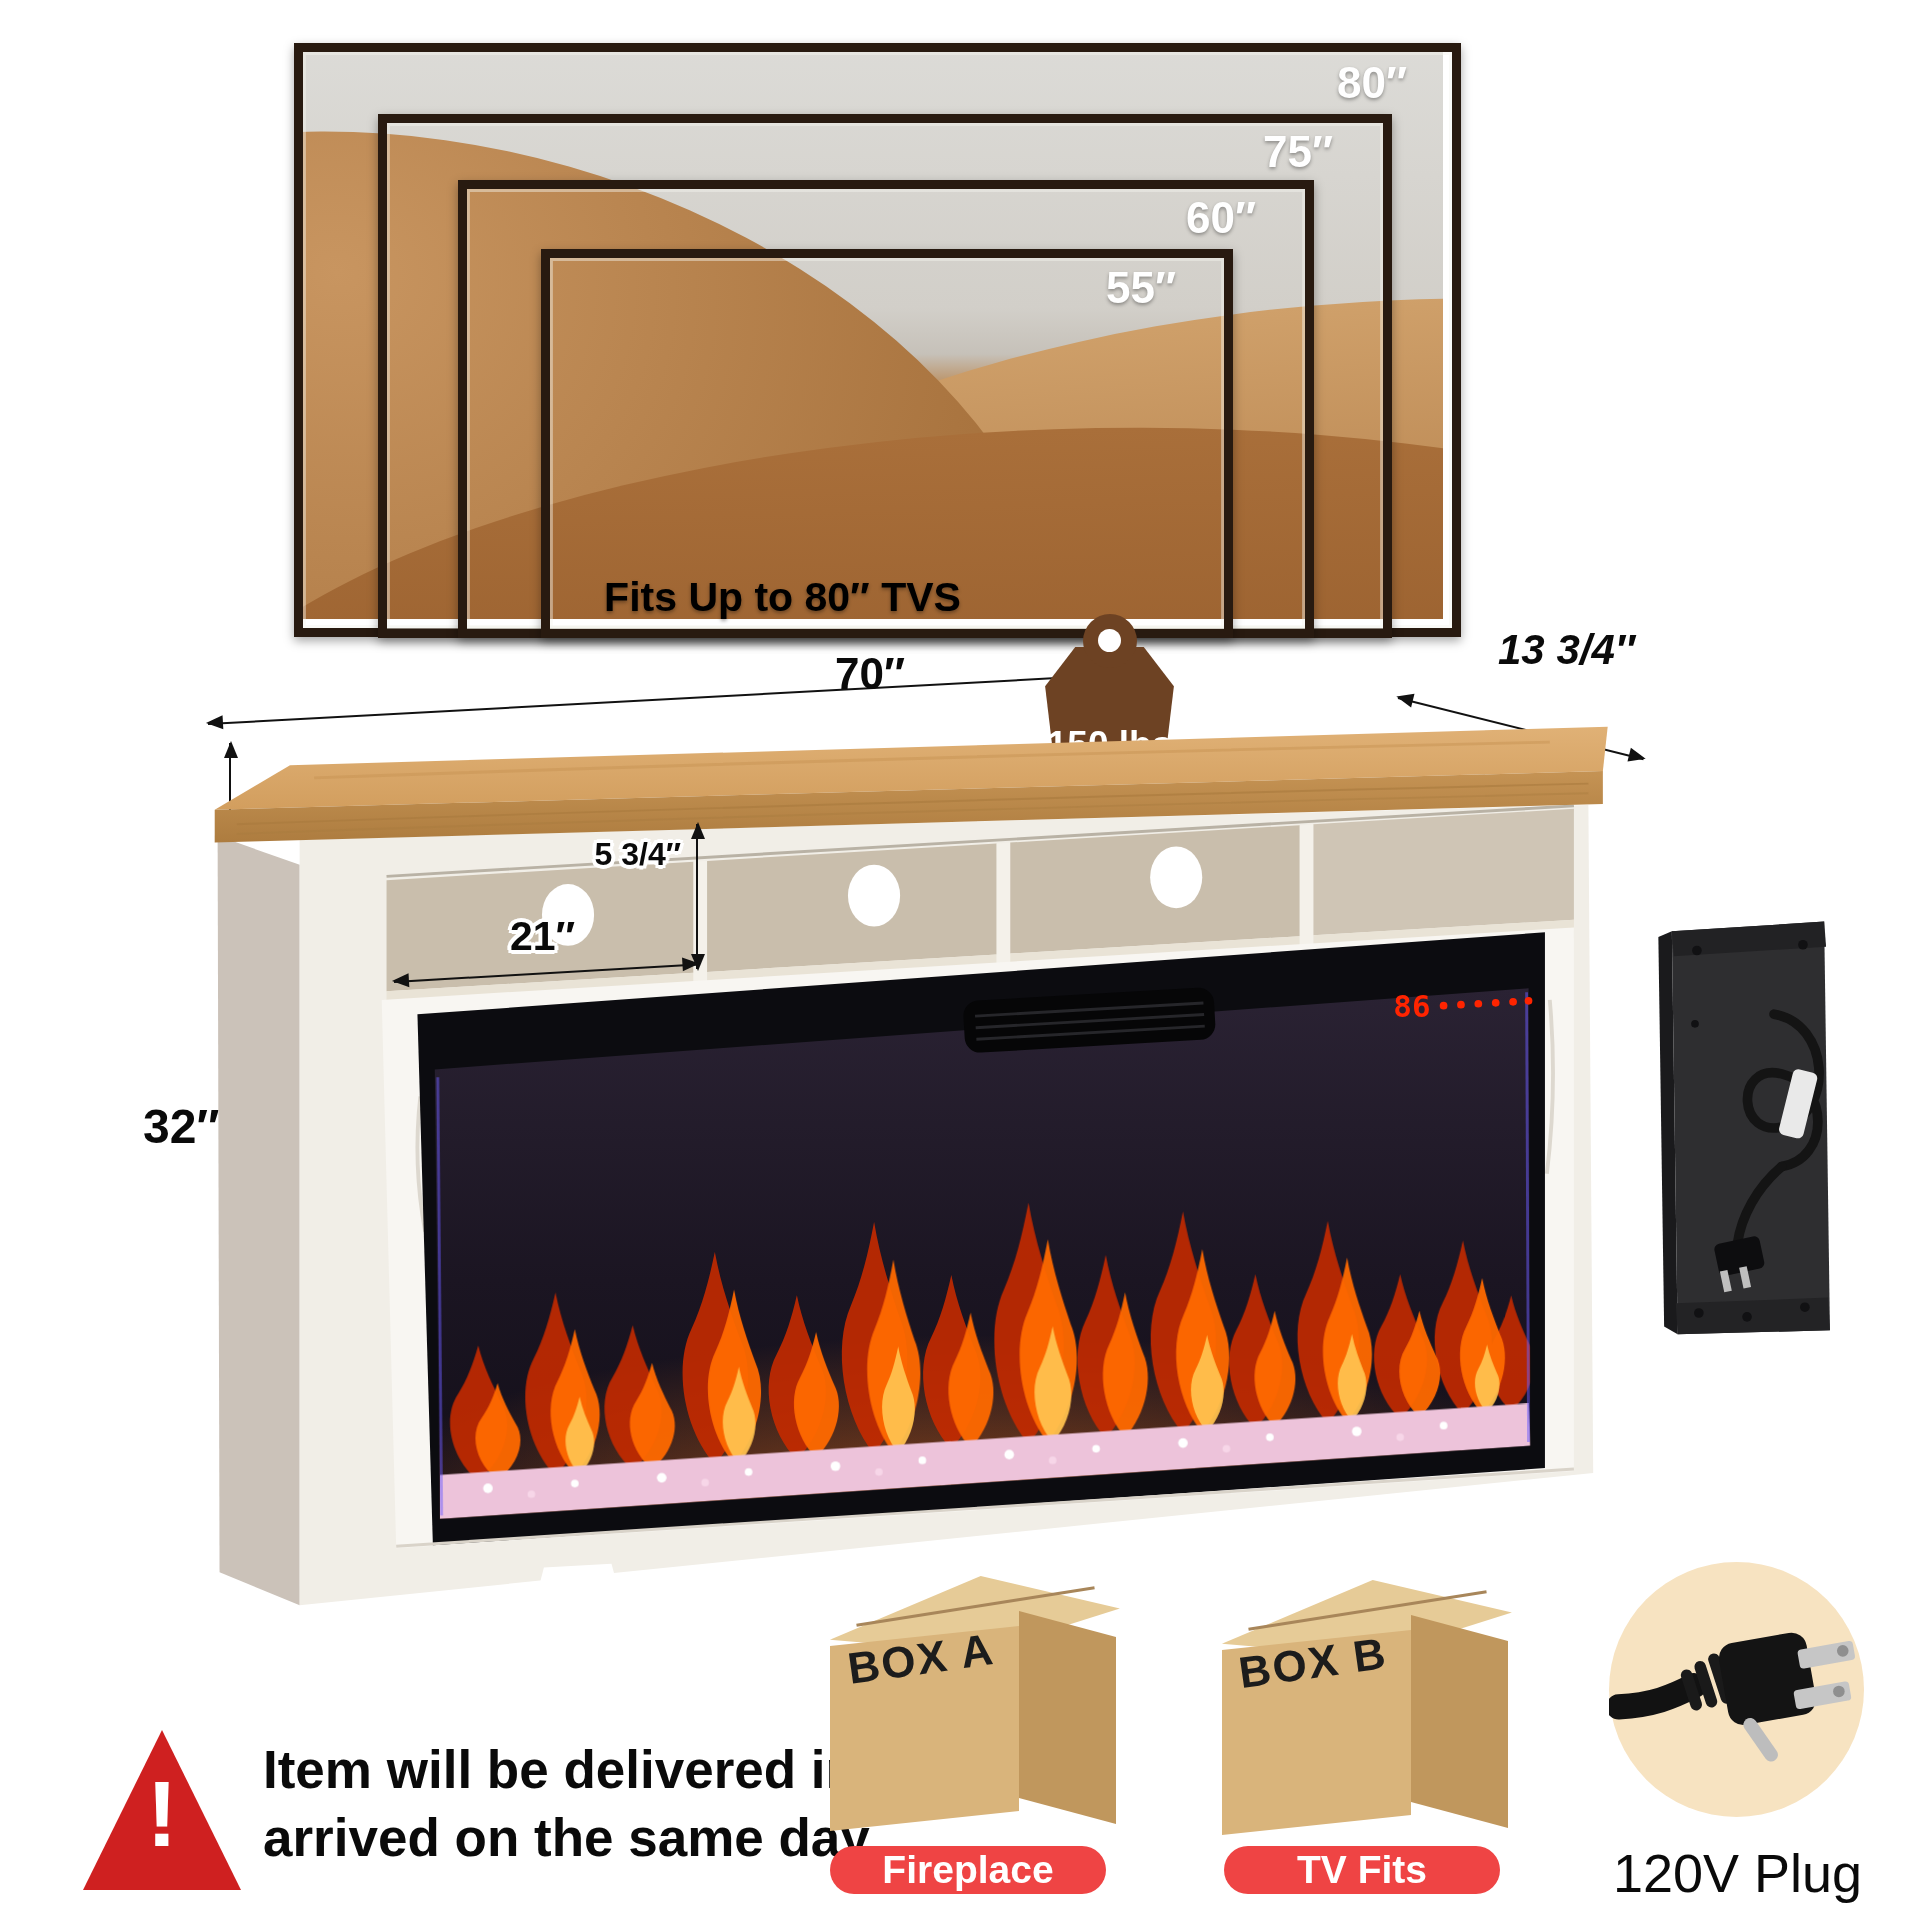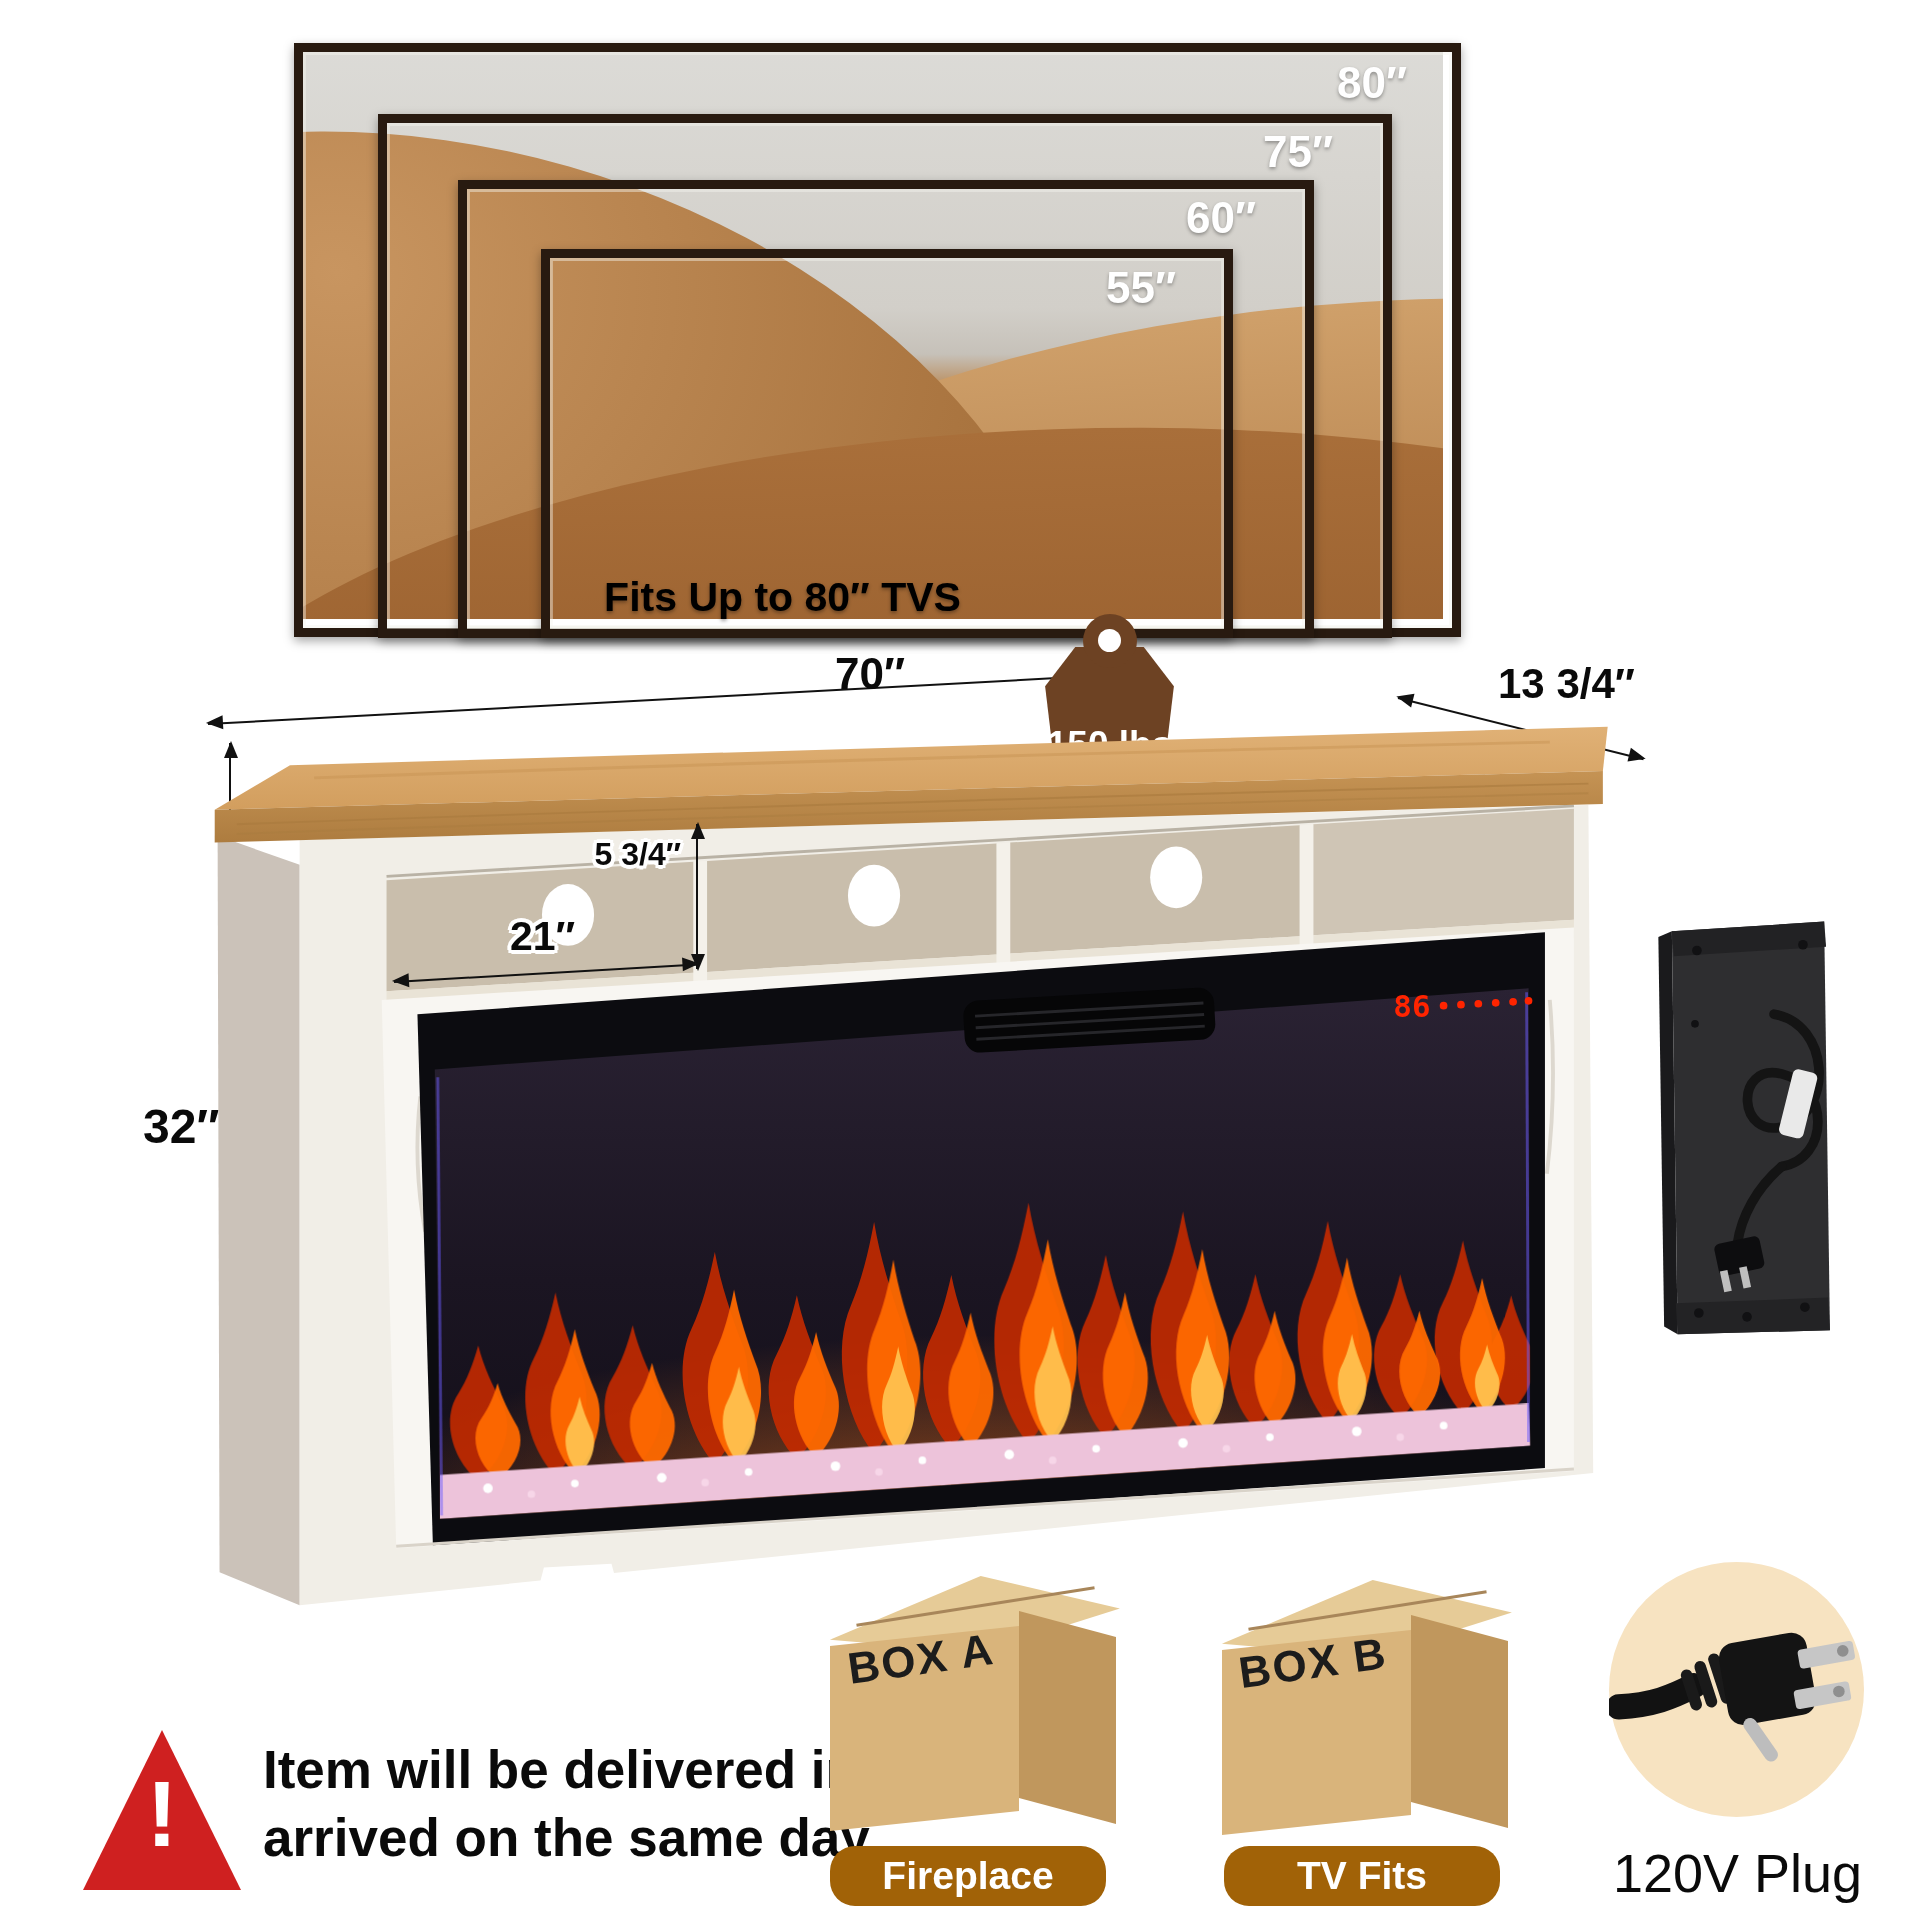--- a/index.html
+++ b/index.html
@@ -50,21 +50,21 @@
   .note{position:absolute;left:263px;top:1736px;font-weight:bold;font-size:53px;line-height:68px;white-space:nowrap;}
 
   .box{position:absolute;width:299px;height:270px;}
   .box .top{position:absolute;left:3.9px;top:0;width:290px;height:116px;background:#e6cb97;
             clip-path:polygon(0% 55%,52% 0%,100% 28%,52% 66%);}
   .box .seam{position:absolute;left:29px;top:29px;width:241px;height:2.9px;background:#a8865a;transform:rotate(-9deg);}
   .box .front{position:absolute;left:3.9px;top:60px;width:189px;height:185px;background:#d9b47b;transform:skewY(-6deg);}
   .box .side{position:absolute;left:193px;top:48px;width:97px;height:187px;background:#c0975d;transform:skewY(15deg);}
   .box .blabel{position:absolute;left:7.7px;top:58px;width:174px;text-align:center;transform:rotate(-8deg);
                font-weight:bold;font-size:44px;color:#1c1c1c;letter-spacing:1.9px;}
-  .pill{position:absolute;width:276px;height:60px;background:#a16207;border-radius:25px;
+  .pill{position:absolute;width:276px;height:48px;background:#ef4444;border-radius:25px;
         color:#fff;font-weight:bold;font-size:39px;display:flex;align-items:center;justify-content:center;}
 
   .cable-note{position:absolute;left:1643px;top:1358px;font-size:47px;line-height:56px;}
   .plug-circle{position:absolute;left:1609px;top:1562px;width:255px;height:255px;border-radius:50%;background:#f7e3c1;}
   .plug-label{position:absolute;left:1583px;top:1842px;width:309px;text-align:center;font-size:54px;}
 </style>
 </head>
 <body>
 
 <div class="canvas">
@@ -81,21 +81,21 @@
   <div class="tvsize" style="left:1337px;top:58px;">80″</div>
   <div class="tvsize" style="left:1263px;top:127px;">75″</div>
   <div class="tvsize" style="left:1186px;top:193px;">60″</div>
   <div class="tvsize" style="left:1106px;top:263px;">55″</div>
   <div class="tvcaption">Fits Up to 80″ TVS</div>
 
   <div class="arrow" style="left:208px;top:723px;width:904px;transform:rotate(-3.1deg);"></div>
   <div class="dim" style="left:835px;top:649px;font-size:44px;">70″</div>
 
   <div class="arrow" style="left:1398px;top:697px;width:253px;transform:rotate(14deg);"></div>
-  <div class="dim" style="left:1498px;top:660px;">13 3/4″</div>
+  <div class="dim" style="left:1498px;top:626px;font-style:italic;">13 3/4″</div>
 
   <div class="arrow" style="left:230px;top:742px;width:811px;transform:rotate(90deg);"></div>
   <div class="dim" style="left:143px;top:1099px;font-size:48px;text-align:center;">32″</div>
 
   <div class="weight">
     <div class="w-body"></div>
     <div class="w-knob">
         <div class="w-hole"></div>
       </div>
     <div class="w-label">150 lbs</div>

